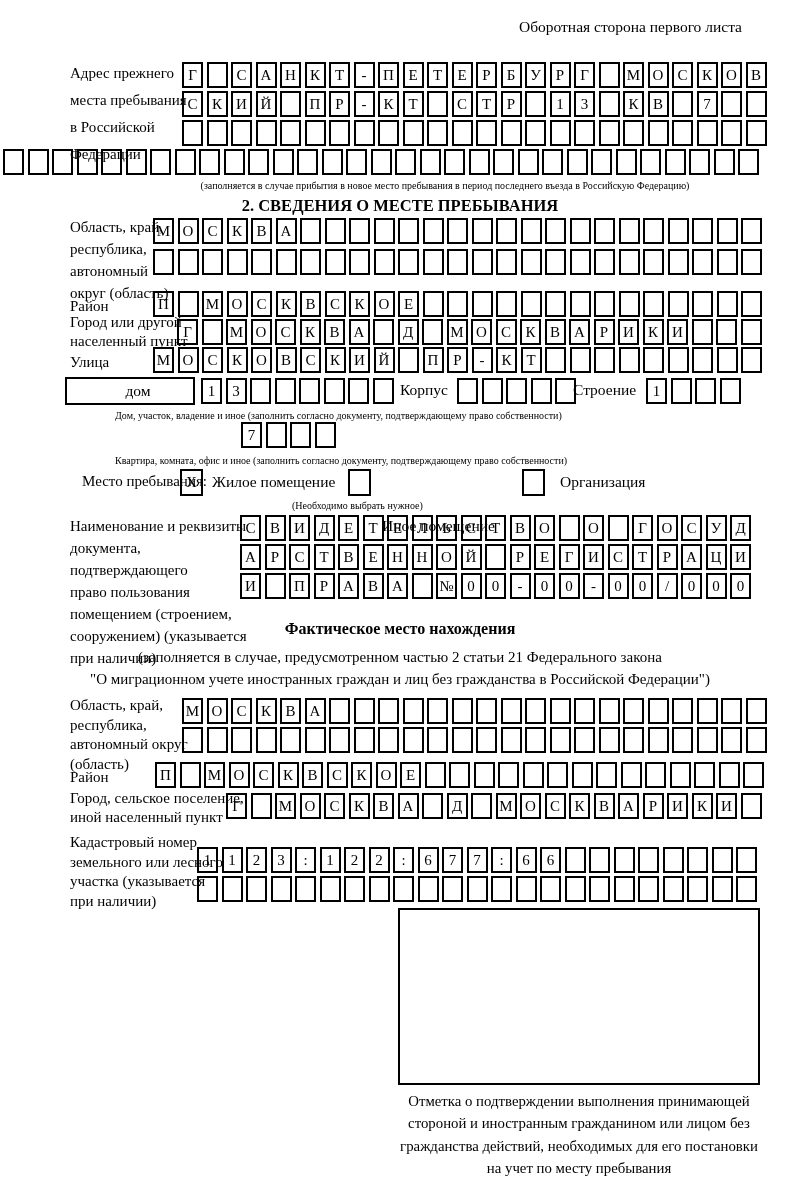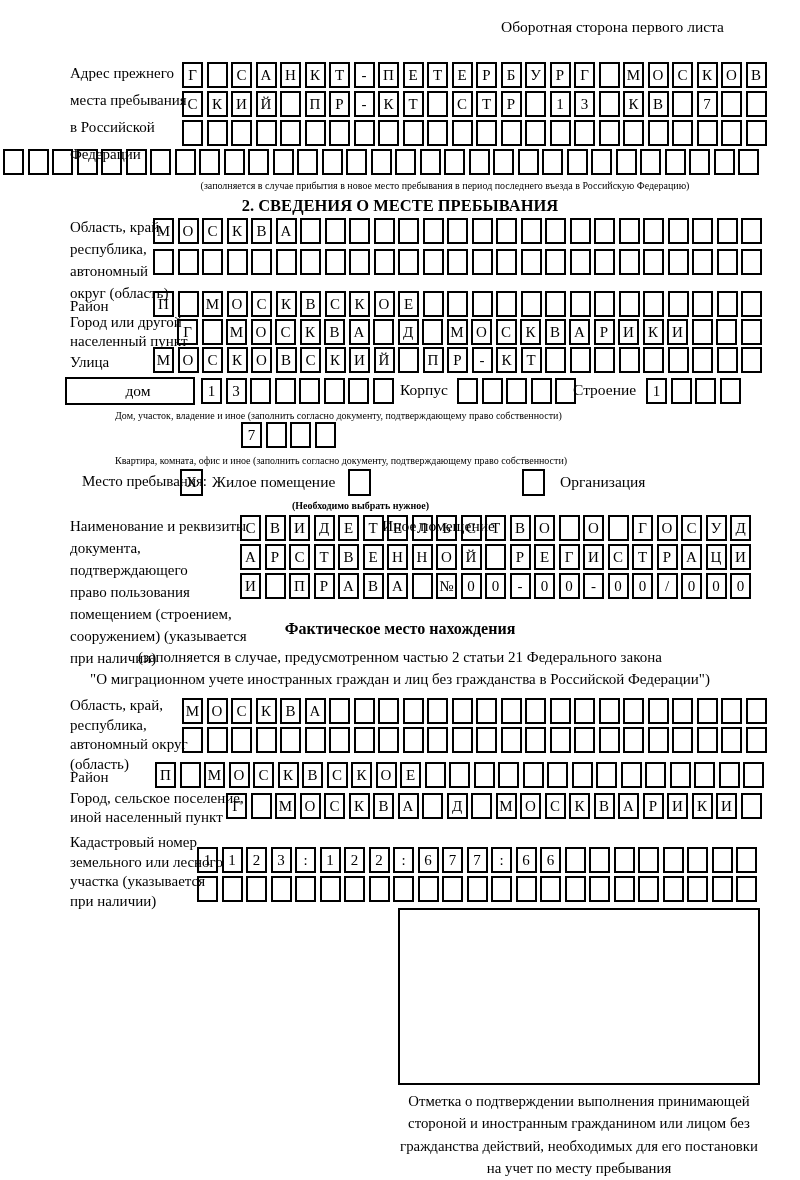--- a/index.html
+++ b/index.html
@@ -18,21 +18,21 @@
         display:flex;align-items:center;justify-content:center;font-size:15.5px;padding-left:16px;}
   .chk{position:absolute;width:23px;height:27px;border:2px solid #000;box-sizing:border-box;
        display:flex;align-items:center;justify-content:center;font-size:15px;}
   .stamp{position:absolute;border:2px solid #000;box-sizing:border-box;background:#fff;}
 </style>
 </head>
 <body>
 
 <div class="page">
 
-  <div class="abs" style="top:18px;right:76px;font-size:15.5px;">Оборотная сторона первого листа</div>
+  <div class="abs" style="top:18px;right:58px;font-size:15.5px;">Оборотная сторона первого листа</div>
 
   <div class="abs lbl" style="left:70px;top:60px;width:150px;line-height:27px;">Адрес прежнего
 места пребывания
 в Российской
 Федерации</div>
   <div class="row" style="left:182px;top:62px;">
       <span class="cell">Г</span>
       <span class="cell"></span>
       <span class="cell">С</span>
       <span class="cell">А</span>
@@ -328,21 +328,21 @@
     </div>
   <div class="abs note" style="left:70px;top:452px;width:700px;">Квартира, комната, офис и иное (заполнить согласно документу, подтверждающему право собственности)</div>
 
   <div class="abs" style="left:82px;top:473px;font-size:15px;">Место пребывания:</div>
   <div class="chk" style="left:180px;top:469px;">X</div>
   <div class="abs" style="left:212px;top:473px;font-size:15.5px;">Жилое помещение</div>
   <div class="chk" style="left:348px;top:469px;"></div>
   <div class="abs" style="left:382px;top:473px;font-size:15.5px;margin-top:44px;">Иное помещение</div>
   <div class="chk" style="left:522px;top:469px;"></div>
   <div class="abs" style="left:560px;top:473px;font-size:15.5px;">Организация</div>
-  <div class="abs note" style="left:247px;top:497px;font-weight:bold;">(Необходимо выбрать нужное)</div>
+  <div class="abs note" style="left:247px;top:497px;">(Необходимо выбрать нужное)</div>
 
   <div class="abs lbl" style="left:70px;top:515px;width:185px;">Наименование и реквизиты
 документа, подтверждающего
 право пользования
 помещением (строением,
 сооружением) (указывается
 при наличии)</div>
   <div class="row" style="left:240px;top:515px;">
       <span class="cell">С</span>
       <span class="cell">В</span>

